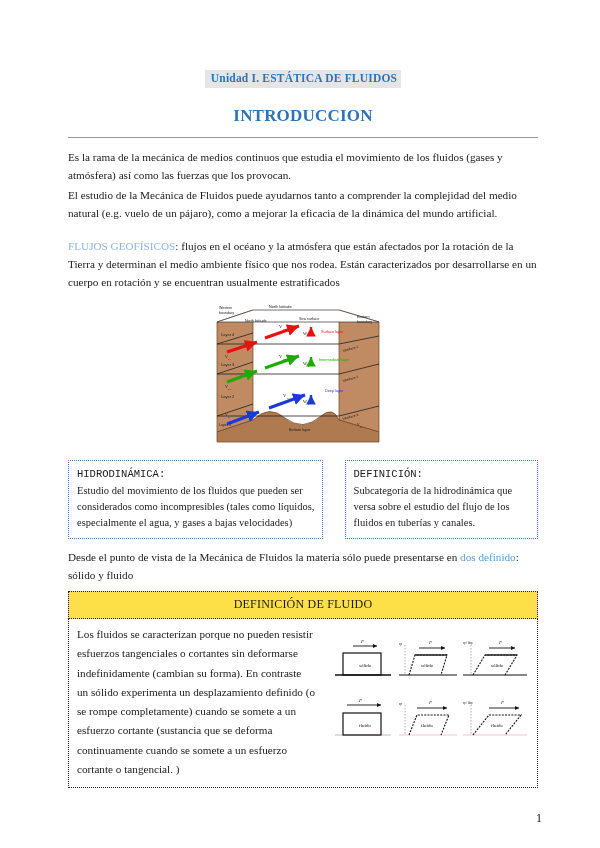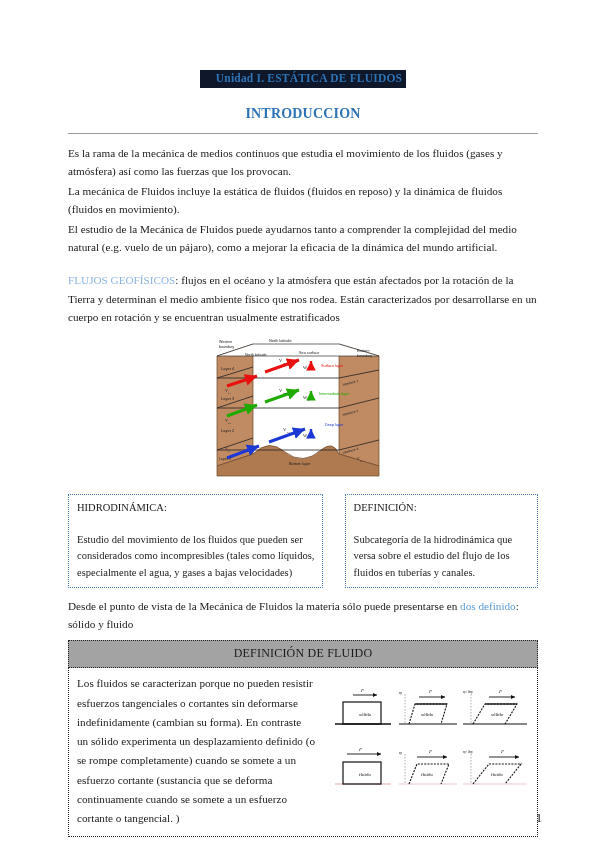--- a/index.html
+++ b/index.html
@@ -25,34 +25,34 @@
     padding: 60px 62px 30px 68px;
   }
 
   
   .title-wrap {
     text-align: center;
     margin-top: 8px;
   }
   .doc-title {
     display: inline-block;
-    background: #0f172a;
+    background: #e5e5e5;
     color: #2e74b5;
     font-weight: bold;
     font-size: 11.5px;
     letter-spacing: .2px;
-    padding: 2px 4px 3px 16px;
+    padding: 2px 4px 3px 6px;
     line-height: 1.1;
     font-family: Liberation Serif, serif;
   }
   .section-head {
     text-align: center;
     color: #2e74b5;
     font-weight: bold;
-    font-size: 14px;
+    font-size: 17px;
     margin-top: 18px;
     letter-spacing: .2px;
   }
   .rule {
     height: 0;
     border: none;
     border-top: 1.2px solid #9a9a9a;
     margin: 11px 0 10px 0;
   }
 
@@ -94,27 +94,28 @@
     border: 1.3px dotted #4a7ebb;
     padding: 5px 7px 6px 8px;
     box-sizing: border-box;
     line-height: 1.55;
     font-size: 10.5px;
   }
   .def-box.left { width: 258px; }
   .def-box.right { width: 196px; }
   .def-box .dt {
     display: block;
-    margin-bottom: 16px;
+    margin-bottom: 1px;
+    font-family: Liberation Mono, monospace;
   }
 
   
   .def-banner {
     margin-top: 7px;
-    background: #a3a3a3;
+    background: #fde047;
     border: 1.3px dotted #222;
     text-align: center;
     font-size: 12px;
     padding: 5px 0 6px 0;
     box-sizing: border-box;
     letter-spacing: .2px;
   }
   .fluid-box {
     border: 1.3px dotted #222;
     border-top: none;
@@ -152,21 +153,20 @@
 
   <div class="title-wrap">
     <span class="doc-title">Unidad I. ESTÁTICA DE FLUIDOS</span>
   </div>
 
   <div class="section-head">INTRODUCCION</div>
 
   <hr class="rule">
 
   <p class="body">Es la rama de la mecánica de medios continuos que estudia el movimiento de los fluidos (gases y atmósfera) así como las fuerzas que los provocan.</p>
-  <p class="body">La mecánica de Fluidos incluye la estática de fluidos (fluidos en reposo) y la dinámica de fluidos (fluidos en movimiento).</p>
   <p class="body">El estudio de la Mecánica de Fluidos puede ayudarnos tanto a comprender la complejidad del medio natural (e.g. vuelo de un pájaro), como a mejorar la eficacia de la dinámica del mundo artificial.</p>
 
   <div class="gap-md"></div>
 
   <p class="body"><span class="blue-term">FLUJOS GEOFÍSICOS</span><span>: flujos en el océano y la atmósfera que están afectados por la rotación de la Tierra y determinan el medio ambiente físico que nos rodea. Están caracterizados por desarrollarse en un cuerpo en rotación y se encuentran usualmente estratificados</span></p>
 
   <div class="figure-wrap">
     <svg class="ocean-fig" viewBox="0 0 192 150">
       <defs>
         <marker id="ar-r" markerWidth="5" markerHeight="5" refX="4" refY="2" orient="auto">

